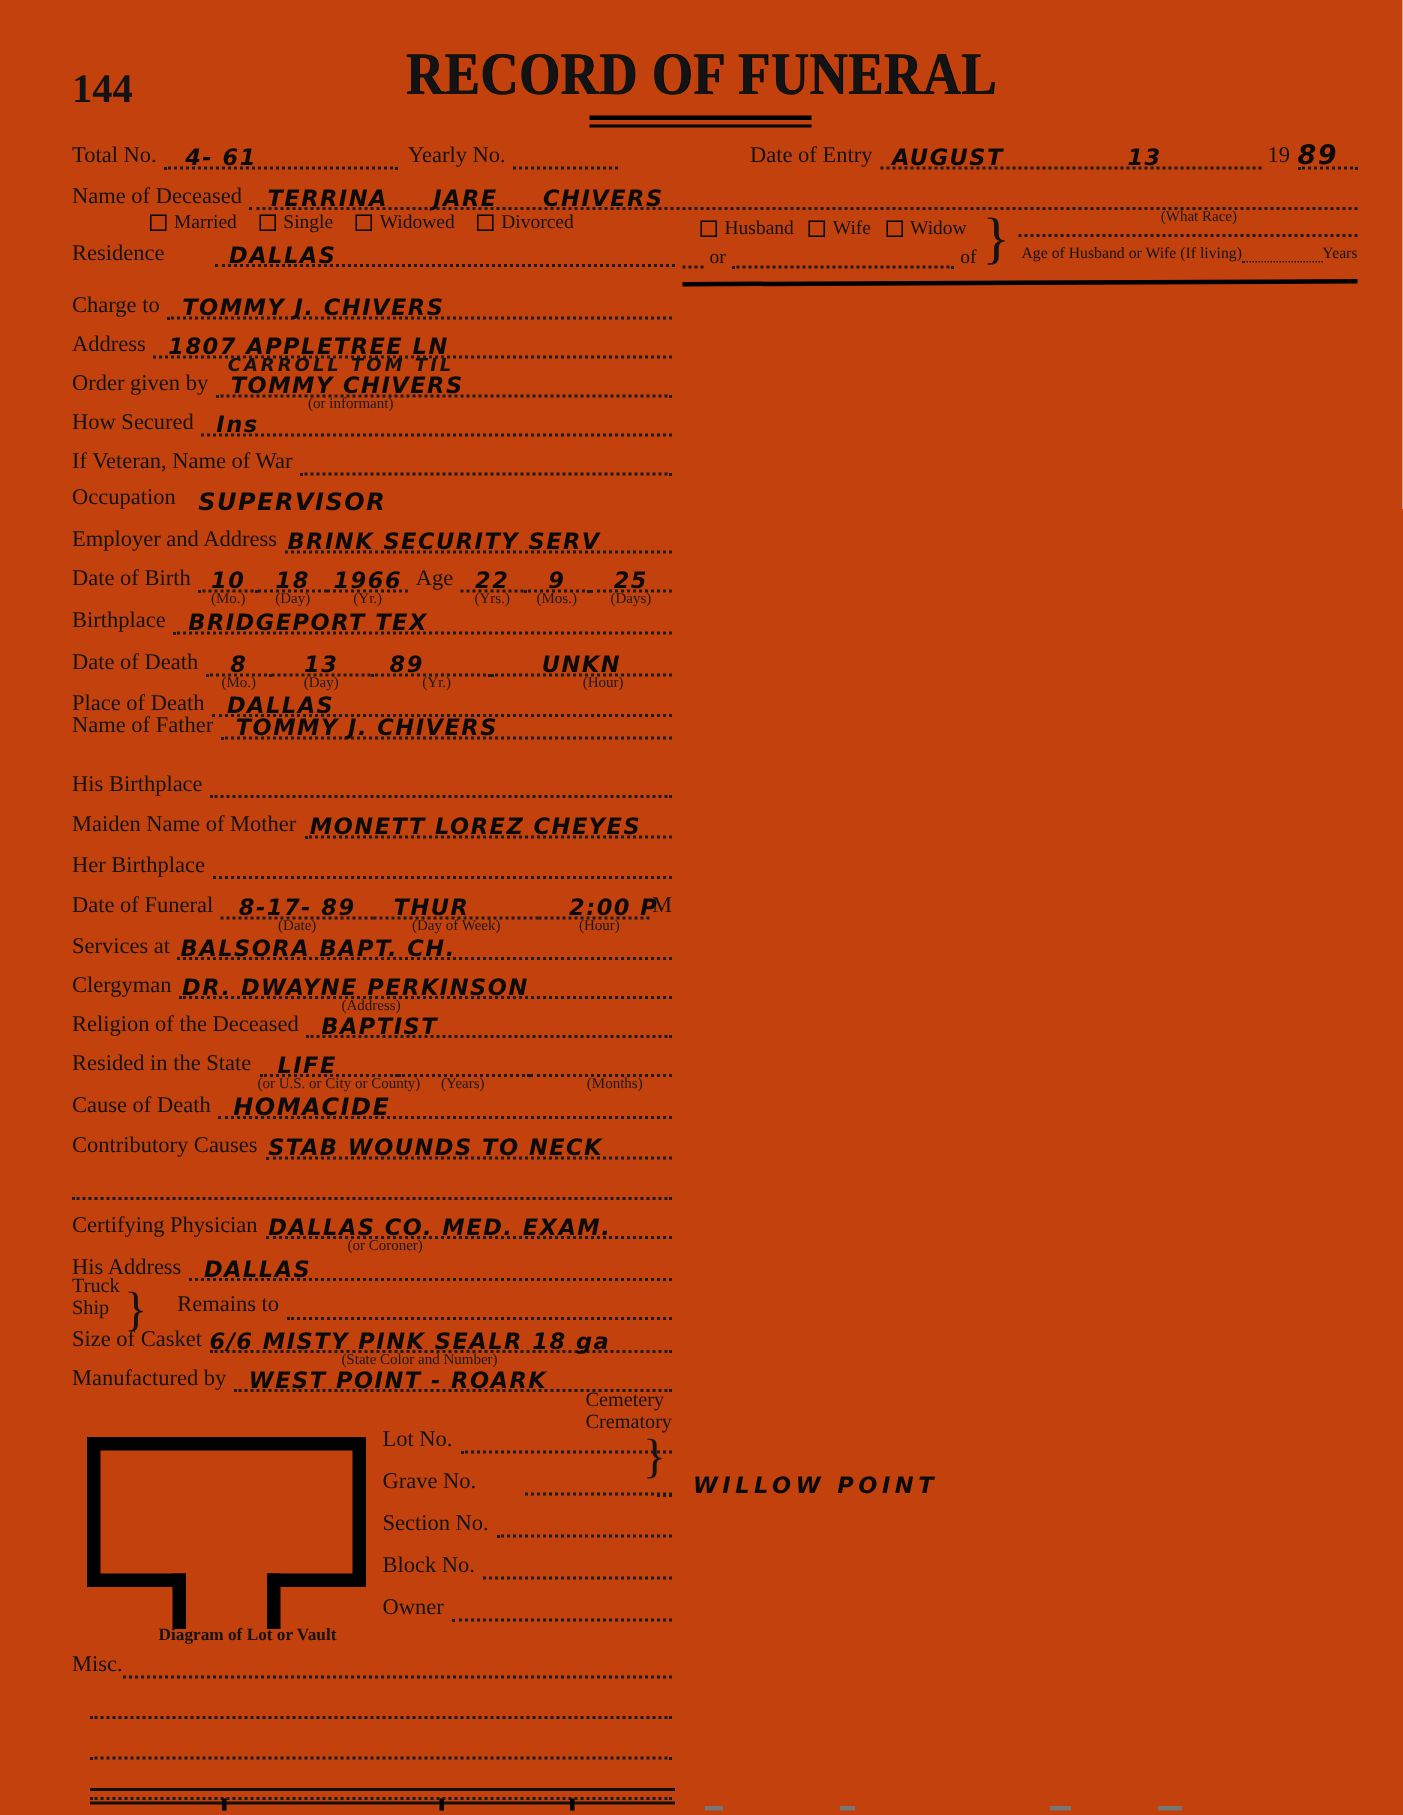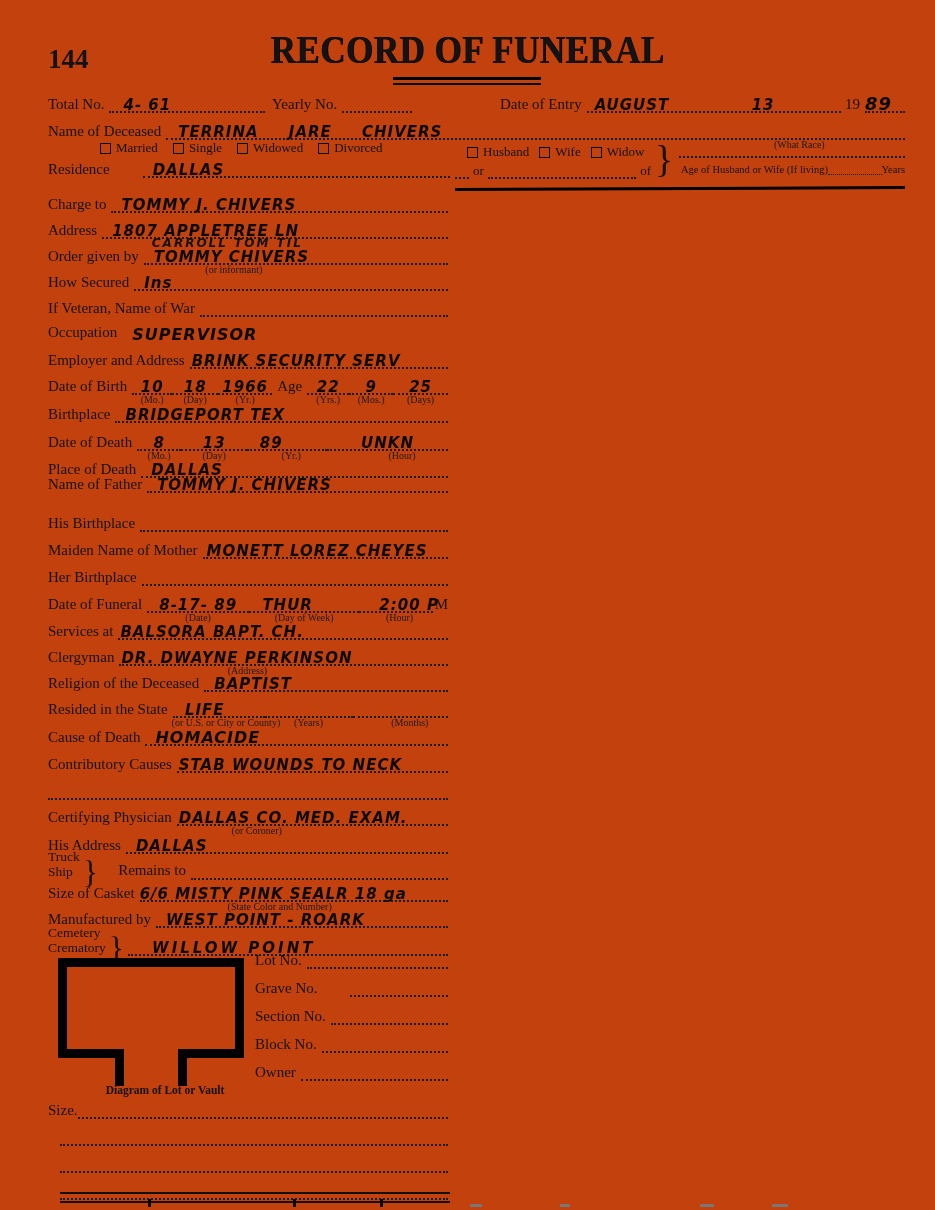--- a/index.html
+++ b/index.html
@@ -370,21 +370,21 @@
     </span>
   </div>
 
   <div class="frow" style="left:48px;top:907px;width:400px;">
     <span class="lbl">Manufactured by</span>
     <span class="fill">
       <span class="hw">WEST POINT - ROARK</span>
     </span>
   </div>
 
-  <div class="frow" style="left:48px;top:926px;width:400px;">
+  <div class="frow" style="left:48px;top:926px;width:400px;flex-direction:column;">
     <span class="stack">
       <span>Cemetery</span>
       <span>Crematory</span>
     </span>
     <span class="brace">}</span>
     <span class="fill">
       <span class="hw" style="left:24px;letter-spacing:3px;">WILLOW POINT</span>
     </span>
   </div>
 
@@ -414,21 +414,21 @@
   <div class="frow" style="left:255px;top:1032px;width:193px;">
     <span class="lbl">Block No.</span>
     <span class="fill"></span>
   </div>
   <div class="frow" style="left:255px;top:1060px;width:193px;">
     <span class="lbl">Owner</span>
     <span class="fill"></span>
   </div>
 
   <div class="frow" style="left:48px;top:1098px;width:400px;">
-    <span class="lbl" style="padding-right:0;">Size.</span>
+    <span class="lbl" style="padding-right:0;">Misc.</span>
     <span class="fill"></span>
   </div>
   <div class="frow" style="left:60px;top:1125px;width:388px;">
     <span class="fill"></span>
   </div>
   <div class="frow" style="left:60px;top:1152px;width:388px;">
     <span class="fill"></span>
   </div>
   <div class="frow" style="left:60px;top:1179px;width:388px;">
     <span class="fill"></span>

